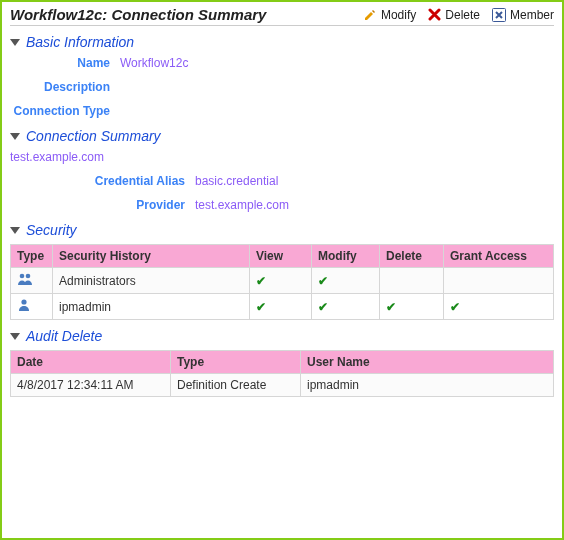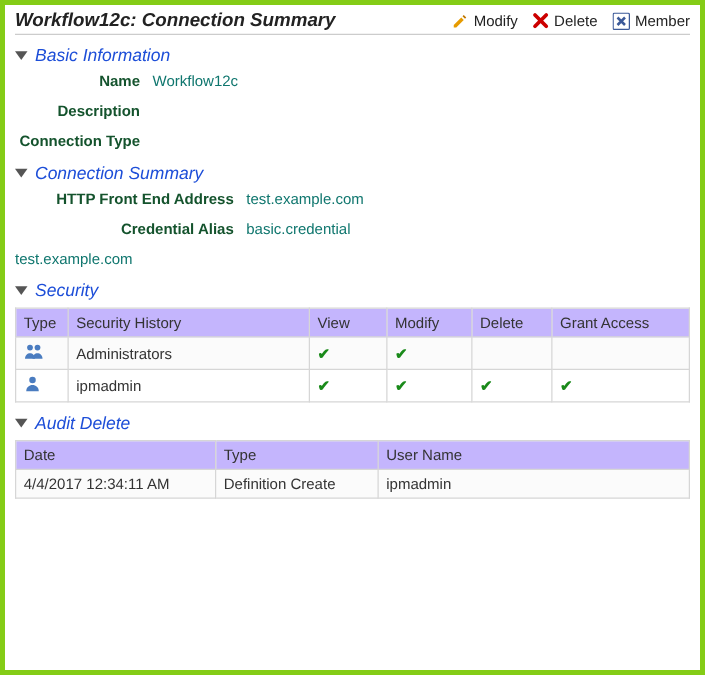--- a/index.html
+++ b/index.html
@@ -6,21 +6,21 @@
     margin: 0;
     padding: 0;
     font-family: Tahoma, Arial, sans-serif;
     font-size: 12px;
     color: #333;
     background: #fff;
   }
   .page {
     width: 564px;
     height: 540px;
-    border: 4px solid #84cc16;
+    border: 2px solid #84cc16;
     box-sizing: border-box;
     padding: 4px 8px;
     overflow: hidden;
   }
   .header-row {
     display: flex;
     align-items: center;
     border-bottom: 1px solid #ccc;
     padding-bottom: 2px;
     margin-bottom: 6px;
@@ -68,43 +68,43 @@
   }
   .kv {
     display: flex;
     margin: 6px 0 10px 0;
   }
   .kv-label {
     width: 175px;
     text-align: right;
     padding-right: 10px;
     font-weight: bold;
-    color: #14532d;
+    color: #3b82f6;
     font-size: 12px;
   }
   .kv-label.narrow { width: 100px; }
   .kv-value {
     font-size: 12px;
-    color: #0f766e;
+    color: #8b5cf6;
   }
   table {
     width: 100%;
     border-collapse: collapse;
     font-size: 12px;
     table-layout: fixed;
   }
   th, td {
     border: 1px solid #d6d6d6;
     padding: 4px 6px;
     text-align: left;
     background: #fff;
   }
   th {
-    background: #c4b5fd;
-    font-weight: normal;
+    background: #f9a8d4;
+    font-weight: bold;
     color: #333;
   }
   tbody tr:nth-child(odd) td { background: #fbfbfb; }
   .center { text-align: left; }
   .check {
     color: #1a8a1a;
     font-weight: bold;
   }
   .icon { display: inline-flex; }
   svg { display: block; }
@@ -163,28 +163,28 @@
       <div class="kv-label narrow">Connection Type</div>
     </div>
   </div>
 
   <div class="section">
     <div class="section-header">
       <span class="disclosure"></span>
       <span>Connection Summary</span>
     </div>
     <div class="kv">
-      <div class="kv-label">HTTP Front End Address</div>
       <div class="kv-value">test.example.com</div>
     </div>
     <div class="kv">
       <div class="kv-label">Credential Alias</div>
       <div class="kv-value">basic.credential</div>
     </div>
     <div class="kv">
+      <div class="kv-label">Provider</div>
       <div class="kv-value">test.example.com</div>
     </div>
   </div>
 
   <div class="section">
     <div class="section-header">
       <span class="disclosure"></span>
       <span>Security</span>
     </div>
     <table>
@@ -252,21 +252,21 @@
         </colgroup>
       <thead>
         <tr>
           <th>Date</th>
           <th>Type</th>
           <th>User Name</th>
         </tr>
       </thead>
       <tbody id="audit-body">
           <tr>
-            <td>4/4/2017 12:34:11 AM</td>
+            <td>4/8/2017 12:34:11 AM</td>
             <td>Definition Create</td>
             <td>ipmadmin</td>
           </tr>
         </tbody>
     </table>
   </div>
 
 </div>
 
 </body></html>

